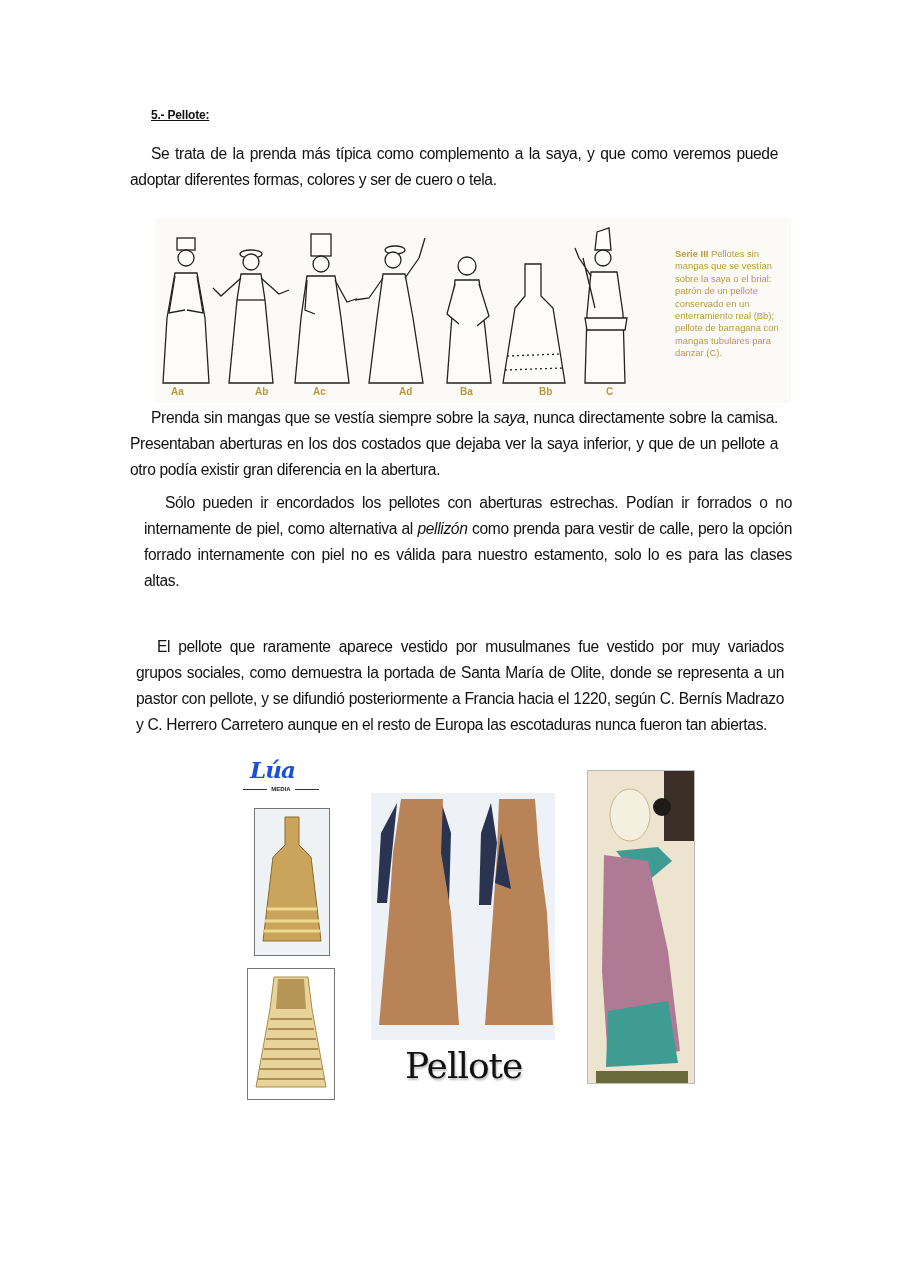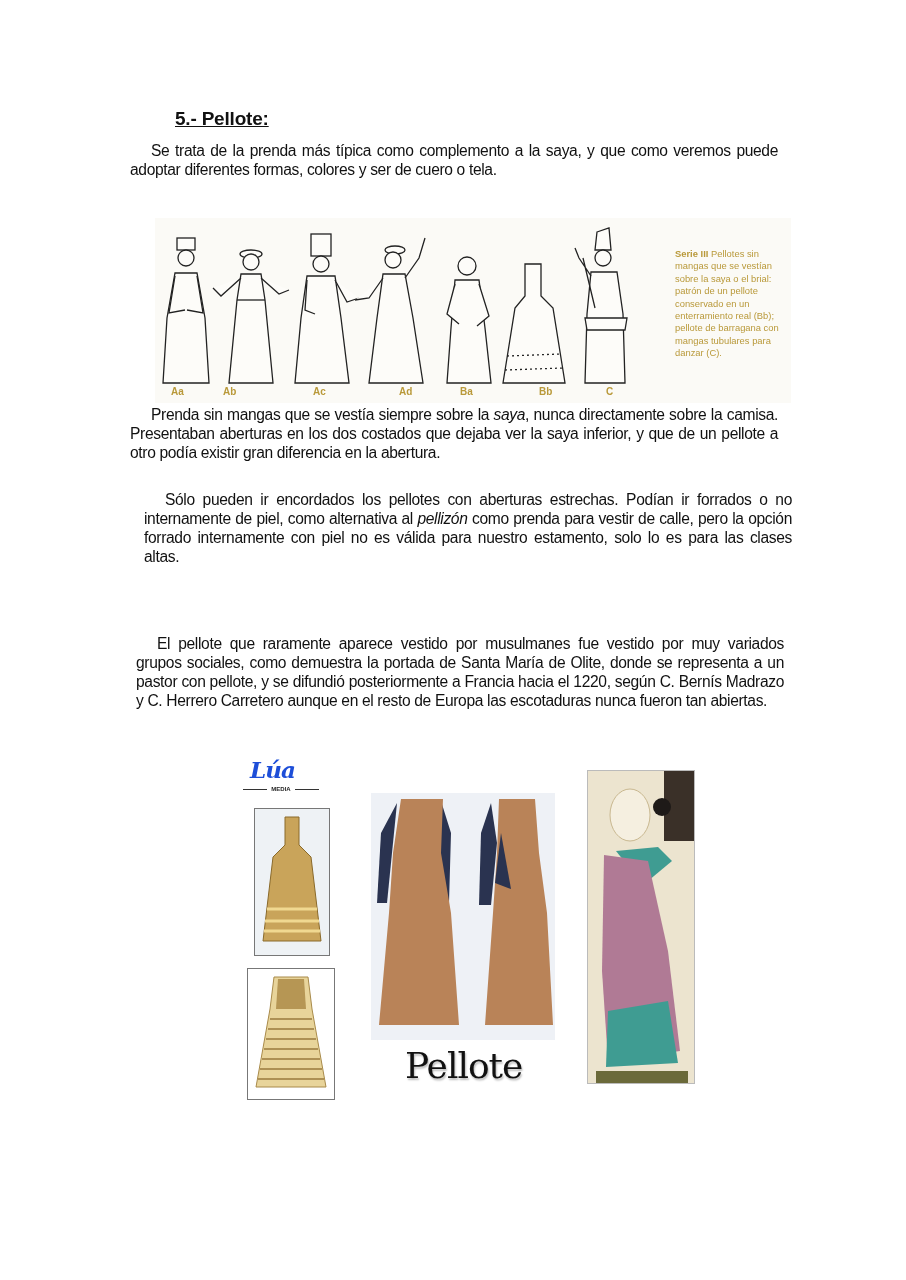--- a/index.html
+++ b/index.html
@@ -1,23 +1,23 @@
 <!DOCTYPE html>
 <html><head>
 <meta charset="utf-8">
 <style>
   html, body { margin: 0; padding: 0; background: #ffffff; }
   body { width: 906px; height: 1280px; position: relative; overflow: hidden;
          font-family: "Liberation Sans", sans-serif; color: #111; }
   .page { position: absolute; left: 0; top: 0; width: 906px; height: 1280px; }
 
-  .heading { position: absolute; left: 151px; top: 108px; font-size: 19px; font-weight: bold;
-             text-decoration: underline; font-family: "Liberation Sans", sans-serif; letter-spacing: -0.2px; margin-left: 24px; }
+  .heading { position: absolute; left: 151px; top: 108px; font-size: 12px; font-weight: bold;
+             text-decoration: underline; font-family: "Liberation Sans", sans-serif; letter-spacing: -0.2px; }
 
-  .para { position: absolute; left: 130px; width: 648px; font-size: 15.6px; line-height: 19px;
+  .para { position: absolute; left: 130px; width: 648px; font-size: 15.6px; line-height: 26px;
           text-align: justify; letter-spacing: -0.35px; }
   .para .indent { display: inline-block; width: 21px; }
   .para em { font-style: italic; }
 
   
   .figure { position: absolute; left: 155px; top: 218px; width: 636px; height: 185px;
             background: #fbfaf6; }
   .fig-svg { position: absolute; left: 0; top: 0; }
   .fig-label { position: absolute; top: 168px; font-size: 10px; font-weight: bold; color: #b9993a;
                font-family: "Liberation Sans", sans-serif; }
@@ -84,21 +84,21 @@
         <path d="M350 152 L408 150" stroke-dasharray="2 3"></path>
 
         <path d="M442 14 L454 10 L456 32 L440 32 Z"></path>
         <circle cx="448" cy="40" r="8"></circle>
         <path d="M436 54 L462 54 L468 96 L470 165 L430 165 L432 96 Z"></path>
         <path d="M436 58 L424 40 L420 30 M428 40 L440 90"></path>
         <path d="M430 100 L472 100 L470 112 L432 112 Z"></path>
       </g>
     </svg>
     <span class="fig-label" style="left:16px;text-align:right;">Aa</span>
-    <span class="fig-label" style="left:68px;">Ab</span>
+    <span class="fig-label" style="left:100px;">Ab</span>
     <span class="fig-label" style="left:158px;">Ac</span>
     <span class="fig-label" style="left:244px;">Ad</span>
     <span class="fig-label" style="left:305px;">Ba</span>
     <span class="fig-label" style="left:384px;">Bb</span>
     <span class="fig-label" style="left:451px;">C</span>
     <div class="fig-caption">
       <b>Serie III</b><span> Pellotes sin mangas que se vestían sobre la saya o el brial: patrón de un pellote conservado en un enterramiento real (Bb); pellote de barragana con mangas tubulares para danzar (C).</span>
     </div>
   </div>
 

